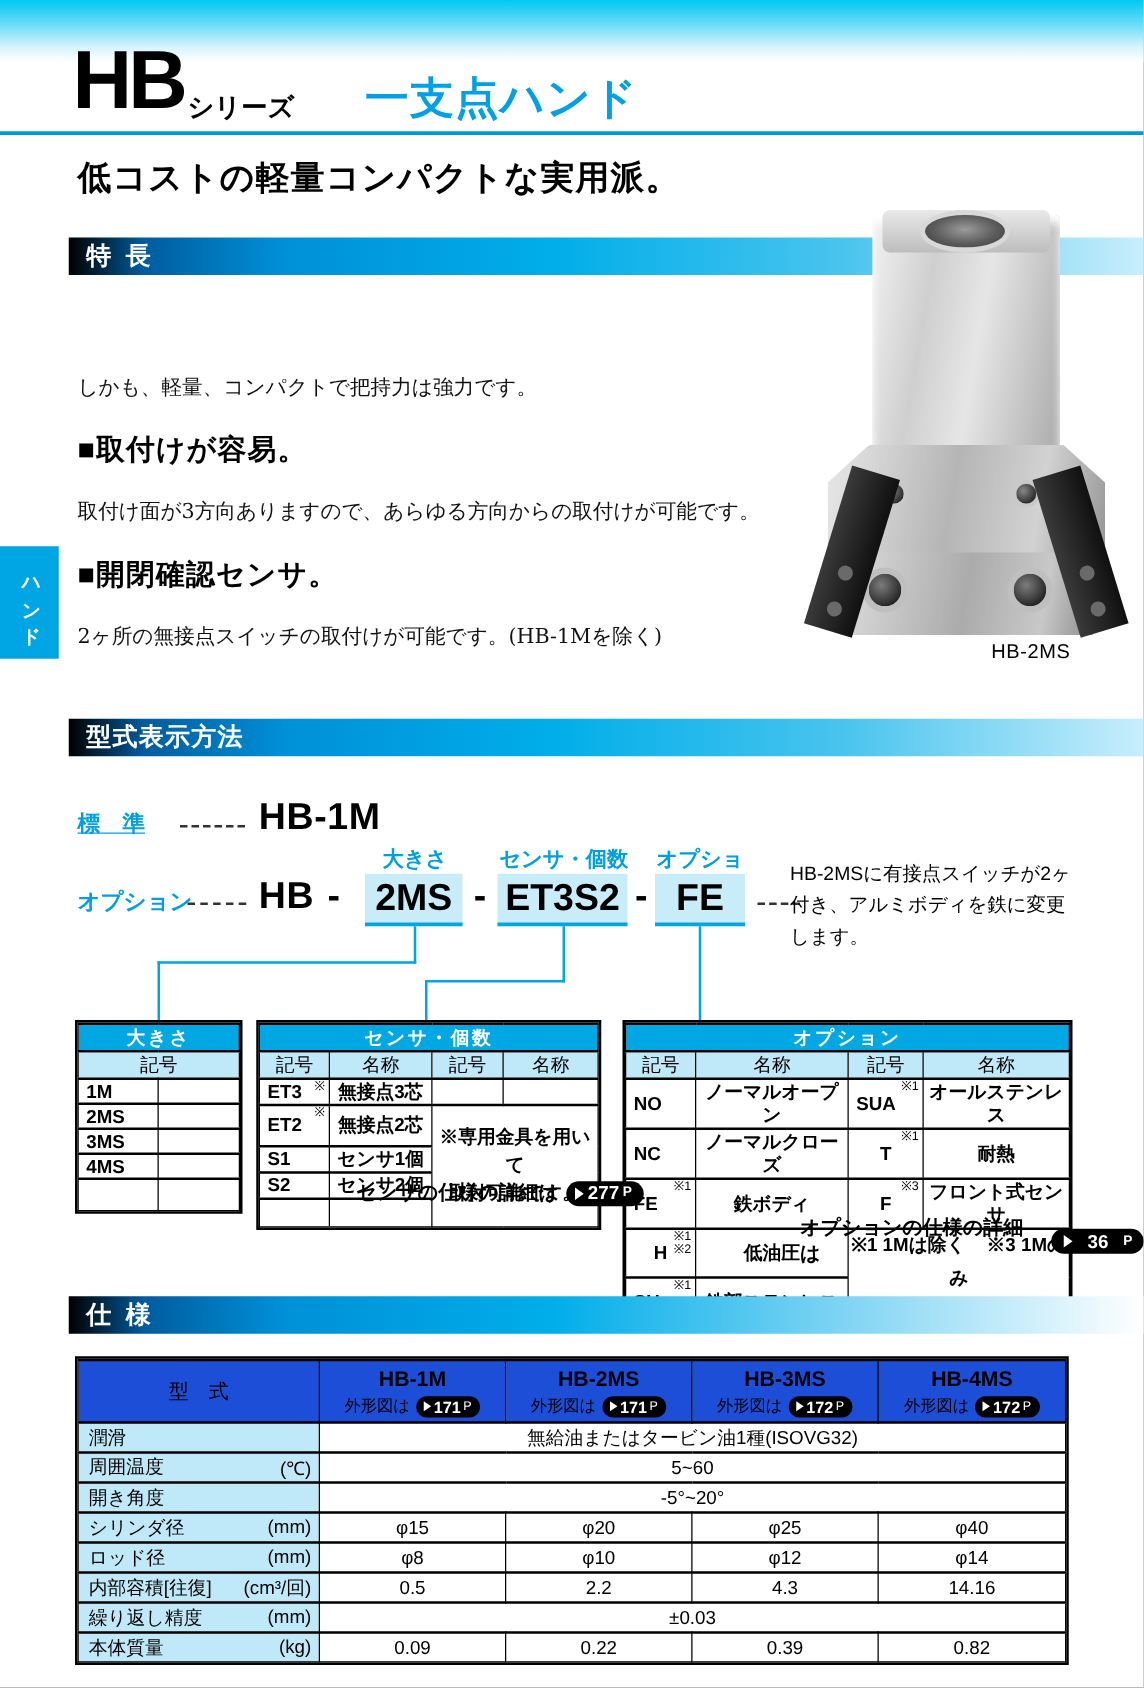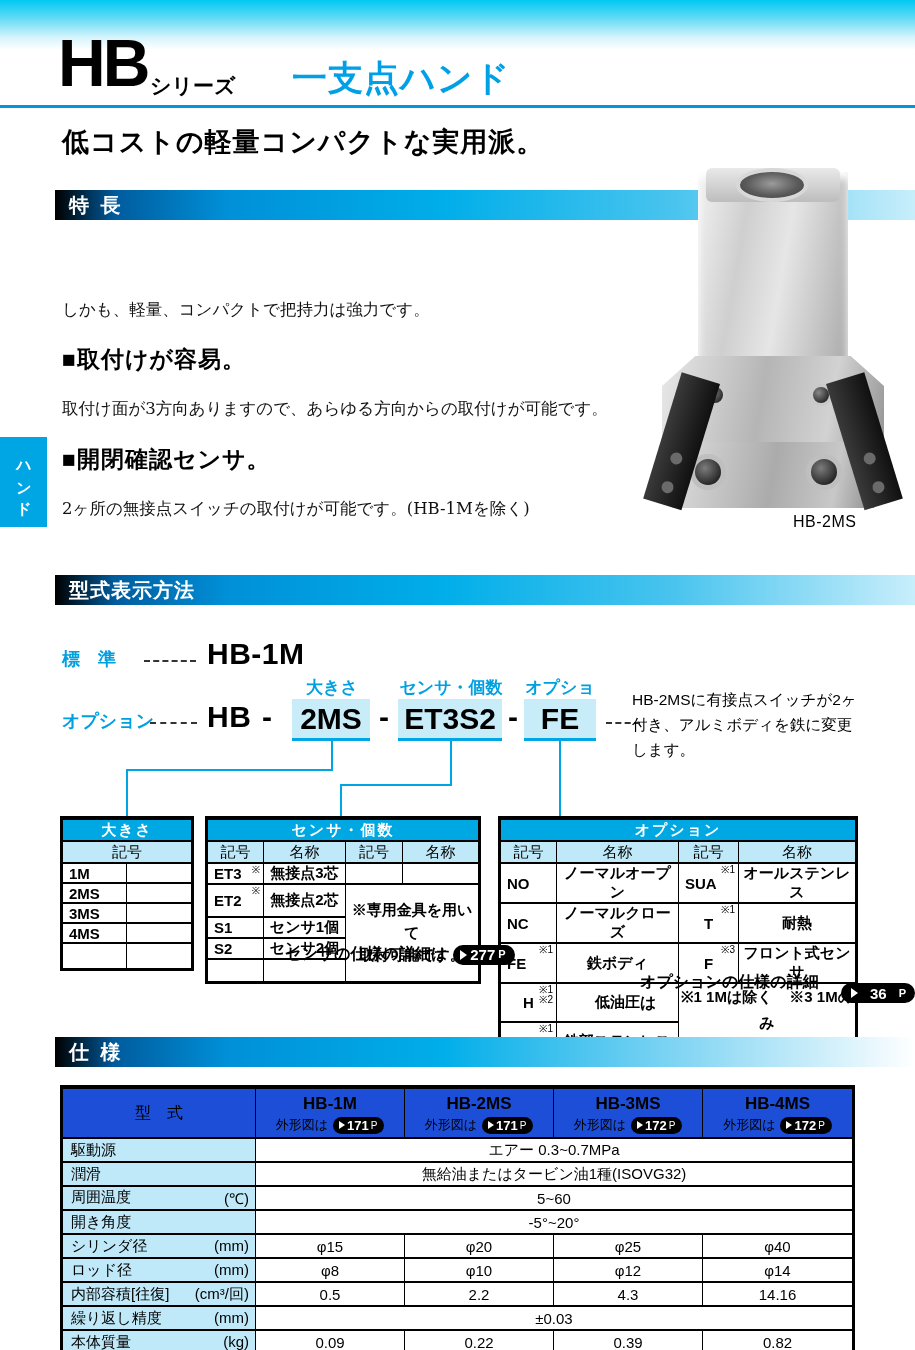--- a/index.html
+++ b/index.html
@@ -134,21 +134,21 @@
     </div>
     <div class="jaw" style="left:176px;top:218px;transform:rotate(-17deg);transform-origin:top left;">
       <div class="jhole" style="top:78px;"></div>
       <div class="jhole" style="top:108px;"></div>
     </div>
   </div>
   <div class="abs pcaption">HB-2MS</div>
 
   <div class="abs bar" style="top:575px;letter-spacing:1px;">型式表示方法</div>
 
-  <div class="abs cyan-label" style="left:62px;top:647px;">標　準</div>
+  <div class="abs cyan-label" style="left:62px;top:647px;text-decoration:underline;">標　準</div>
   <div class="abs leader" style="left:144px;top:660px;width:52px;"></div>
   <div class="abs bigcode" style="left:207px;top:637px;">HB-1M</div>
 
   <div class="abs boxlabel" style="left:294px;top:676px;width:76px;">大きさ</div>
   <div class="abs boxlabel" style="left:396px;top:676px;width:110px;">センサ・個数</div>
   <div class="abs boxlabel" style="left:520px;top:676px;width:80px;">オプション</div>
 
   <div class="abs cyan-label" style="left:62px;top:709px;">オプション</div>
   <div class="abs leader" style="left:150px;top:722px;width:47px;"></div>
   <div class="abs bigcode" style="left:207px;top:700px;">HB</div>
@@ -371,29 +371,20 @@
                 <i class="tri"></i>
                 <b>172</b>
                 <small>P</small>
               </span>
             </div>
       </td>
     </tr>
     <tr>
           <td class="lab">
             <div class="in">
-              <span>駆動源</span>
-              <span></span>
-            </div>
-          </td>
-        <td colspan="4">エアー 0.3~0.7MPa</td>
-        </tr>
-    <tr>
-          <td class="lab">
-            <div class="in">
               <span>潤滑</span>
               <span></span>
             </div>
           </td>
         <td colspan="4">無給油またはタービン油1種(ISOVG32)</td>
         </tr>
     <tr>
           <td class="lab">
             <div class="in">
               <span>周囲温度</span>

